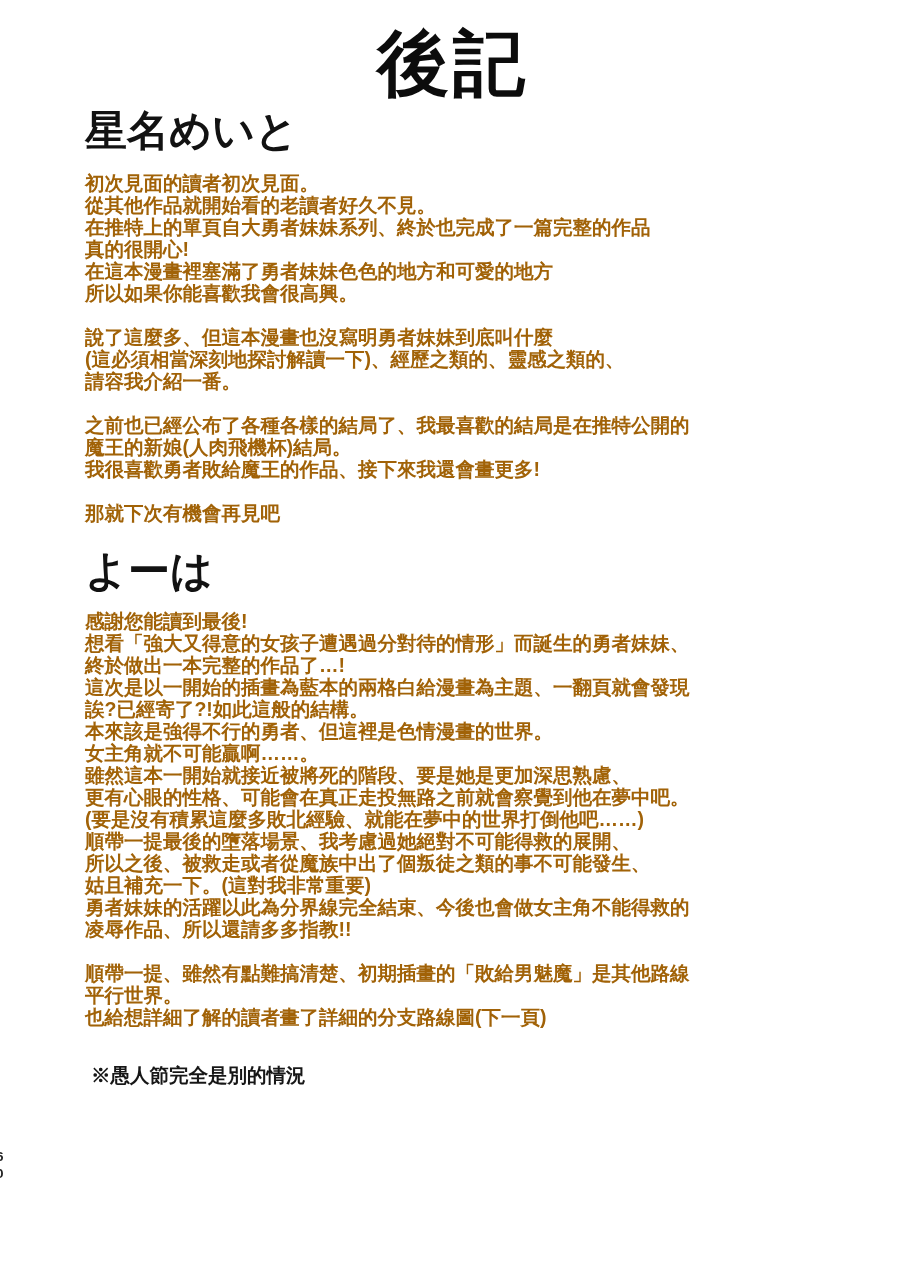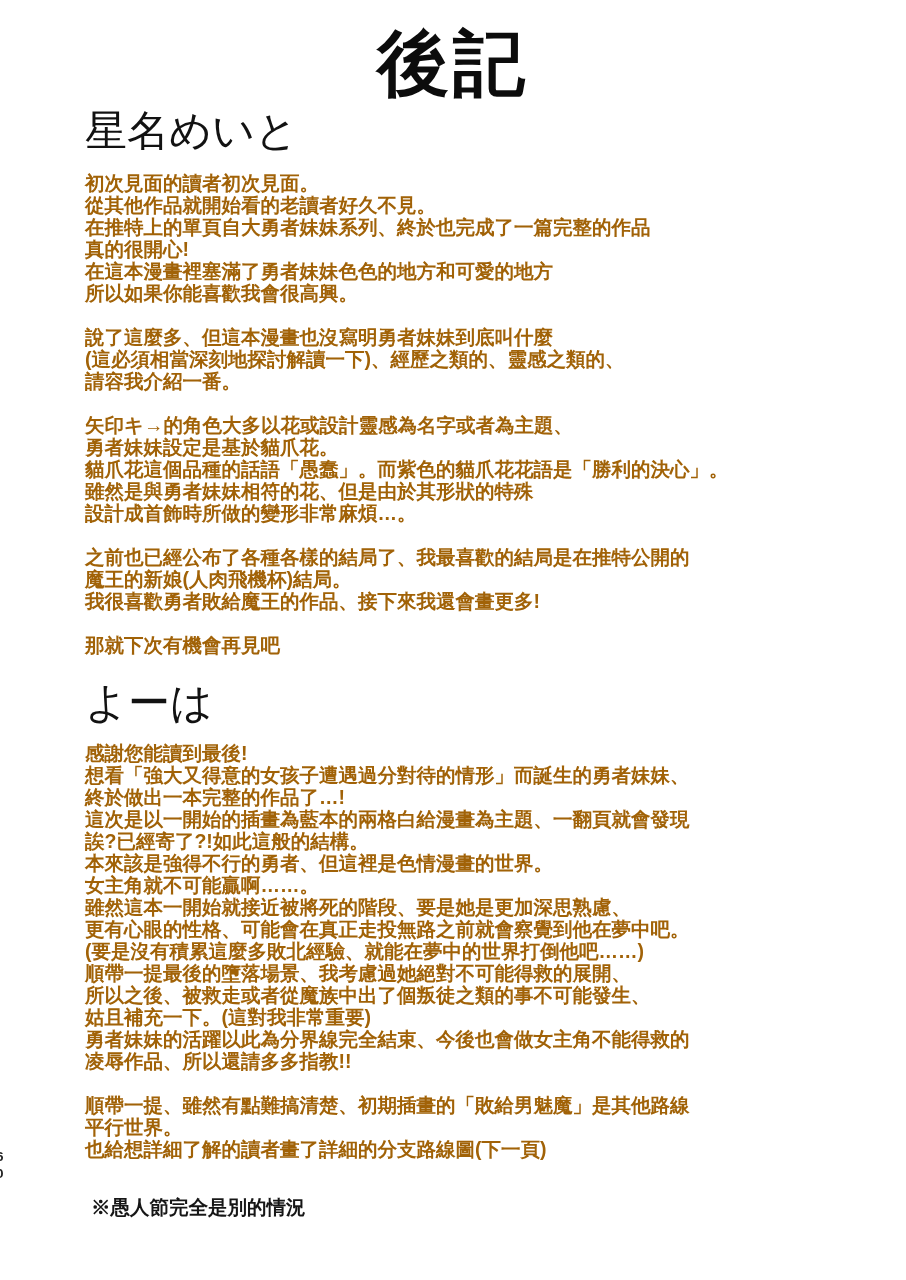--- a/index.html
+++ b/index.html
@@ -29,21 +29,21 @@
     color: #0c0c0c;
   }
   .content {
     position: absolute;
     left: 85px;
     top: 106px;
     width: 680px;
   }
   .section-heading {
     font-size: 42px;
-    font-weight: 400;
+    font-weight: 700;
     line-height: 50px;
     margin: 0 0 16px 0;
     color: #121212;
   }
   .section-heading.second {
     margin-bottom: 14px;
   }
   .para {
     font-size: 19.5px;
     line-height: 22px;
@@ -87,25 +87,20 @@
 從其他作品就開始看的老讀者好久不見。
 在推特上的單頁自大勇者妹妹系列、終於也完成了一篇完整的作品
 真的很開心!
 在這本漫畫裡塞滿了勇者妹妹色色的地方和可愛的地方
 所以如果你能喜歡我會很高興。</p>
 
     <p class="para">說了這麼多、但這本漫畫也沒寫明勇者妹妹到底叫什麼
 (這必須相當深刻地探討解讀一下)、經歷之類的、靈感之類的、
 請容我介紹一番。</p>
 
-    <p class="para">矢印キ→的角色大多以花或設計靈感為名字或者為主題、
-勇者妹妹設定是基於貓爪花。
-貓爪花這個品種的話語「愚蠢」。而紫色的貓爪花花語是「勝利的決心」。
-雖然是與勇者妹妹相符的花、但是由於其形狀的特殊
-設計成首飾時所做的變形非常麻煩…。</p>
 
     <p class="para">之前也已經公布了各種各樣的結局了、我最喜歡的結局是在推特公開的
 魔王的新娘(人肉飛機杯)結局。
 我很喜歡勇者敗給魔王的作品、接下來我還會畫更多!</p>
 
     <p class="para">那就下次有機會再見吧</p>
 
     <h2 class="section-heading second">よーは</h2>
 
     <p class="para">感謝您能讀到最後!

